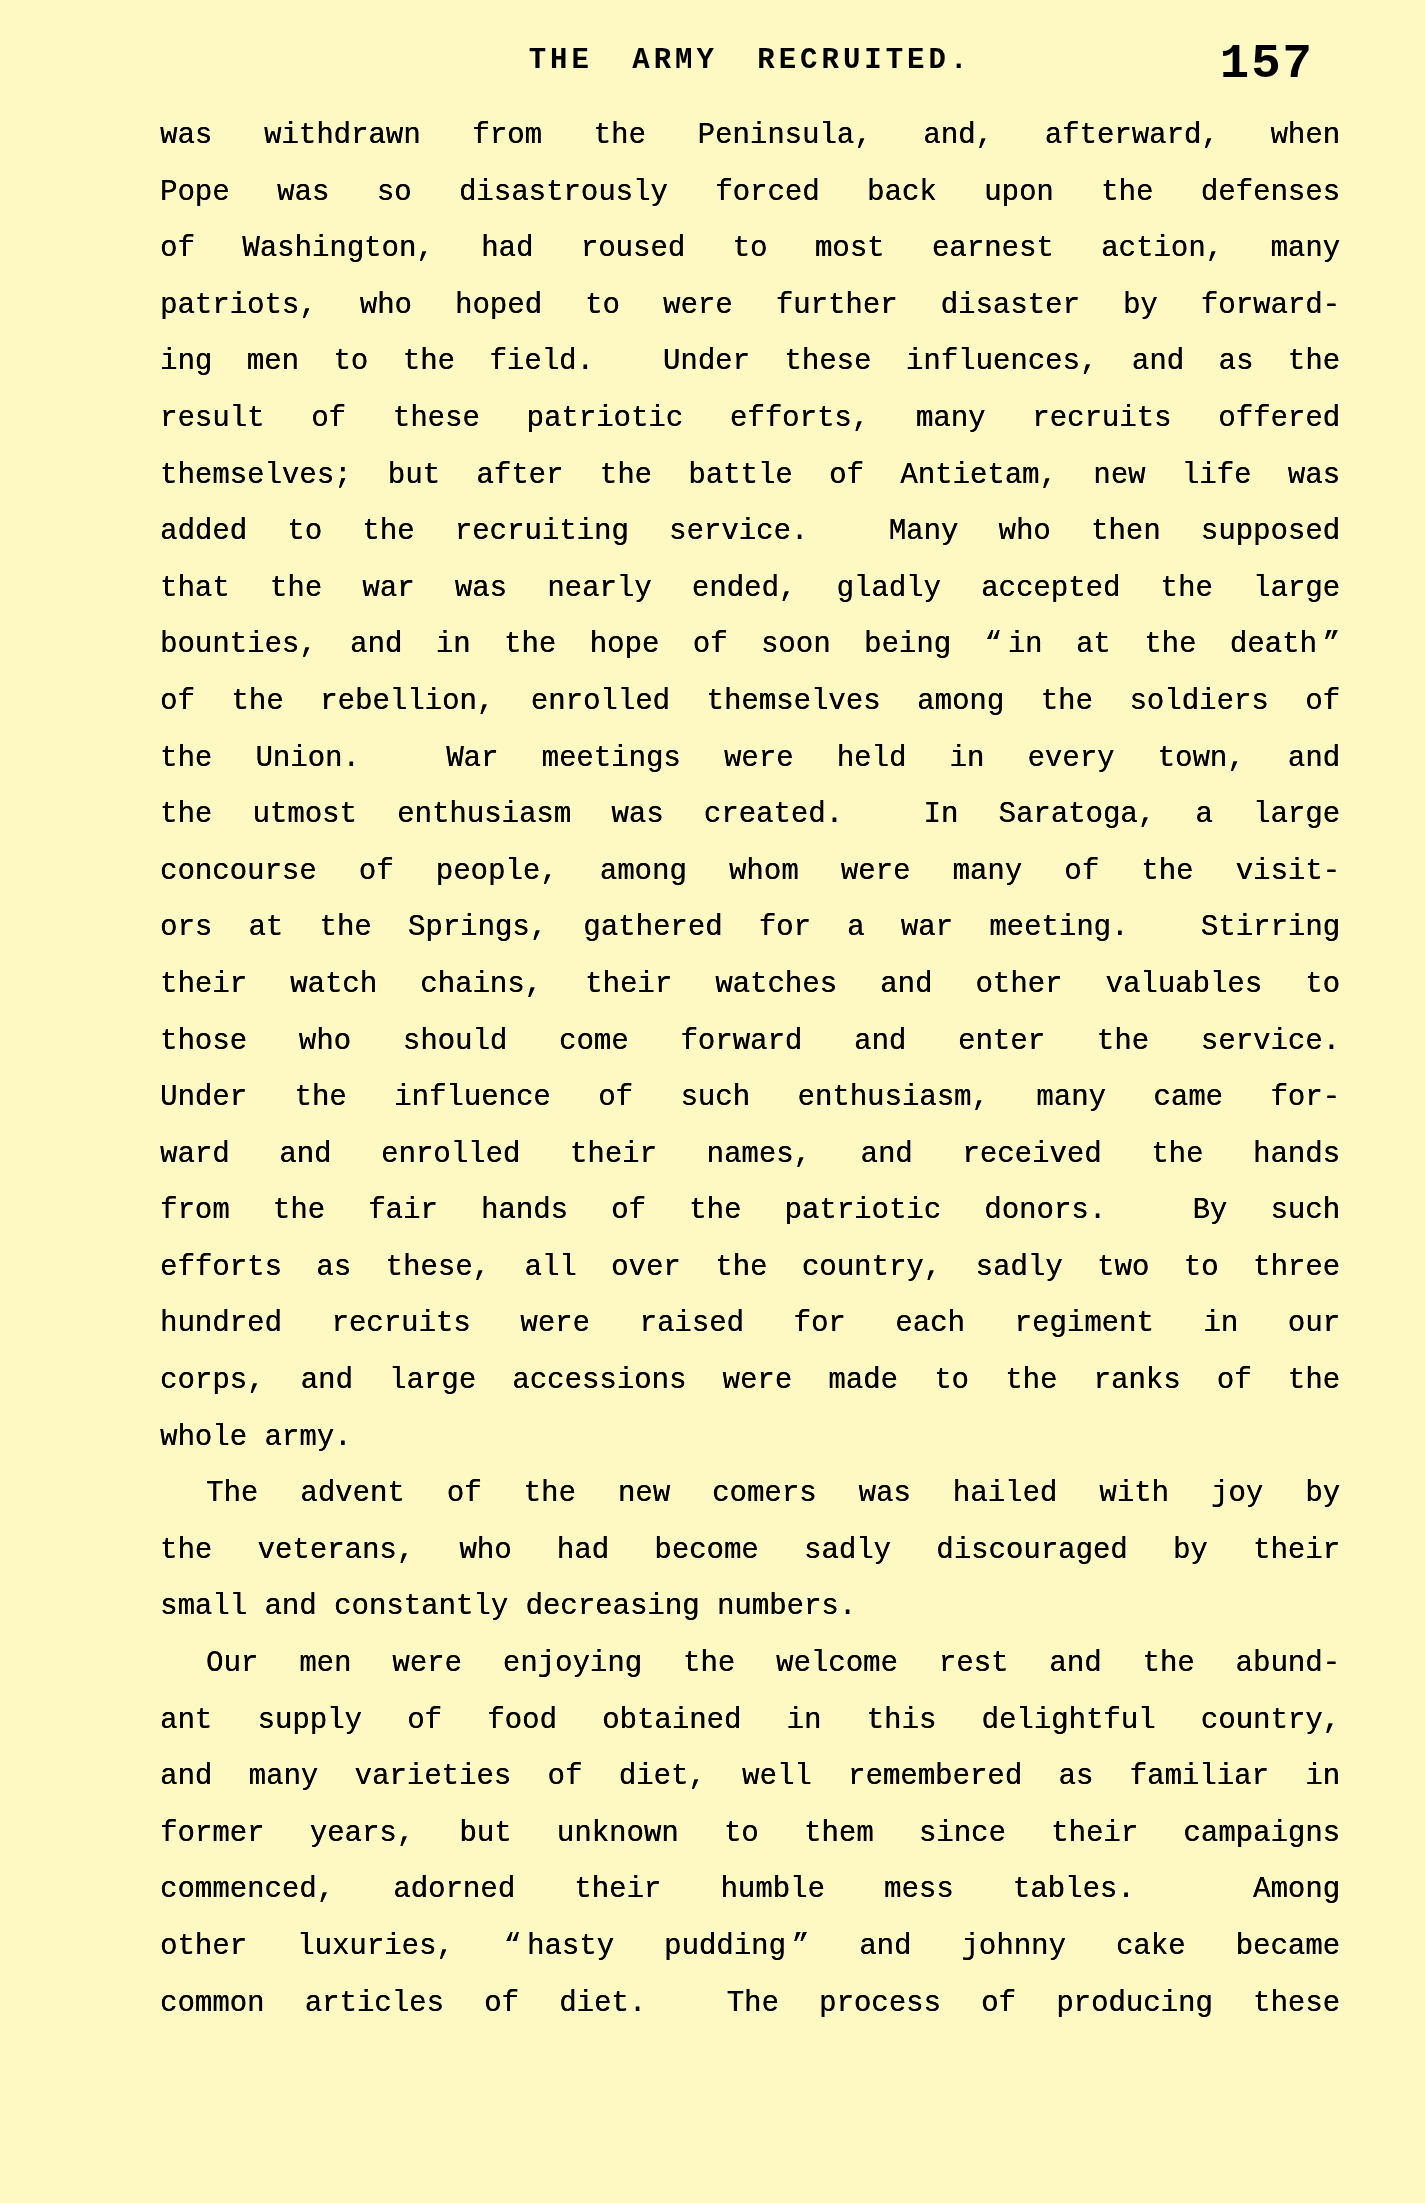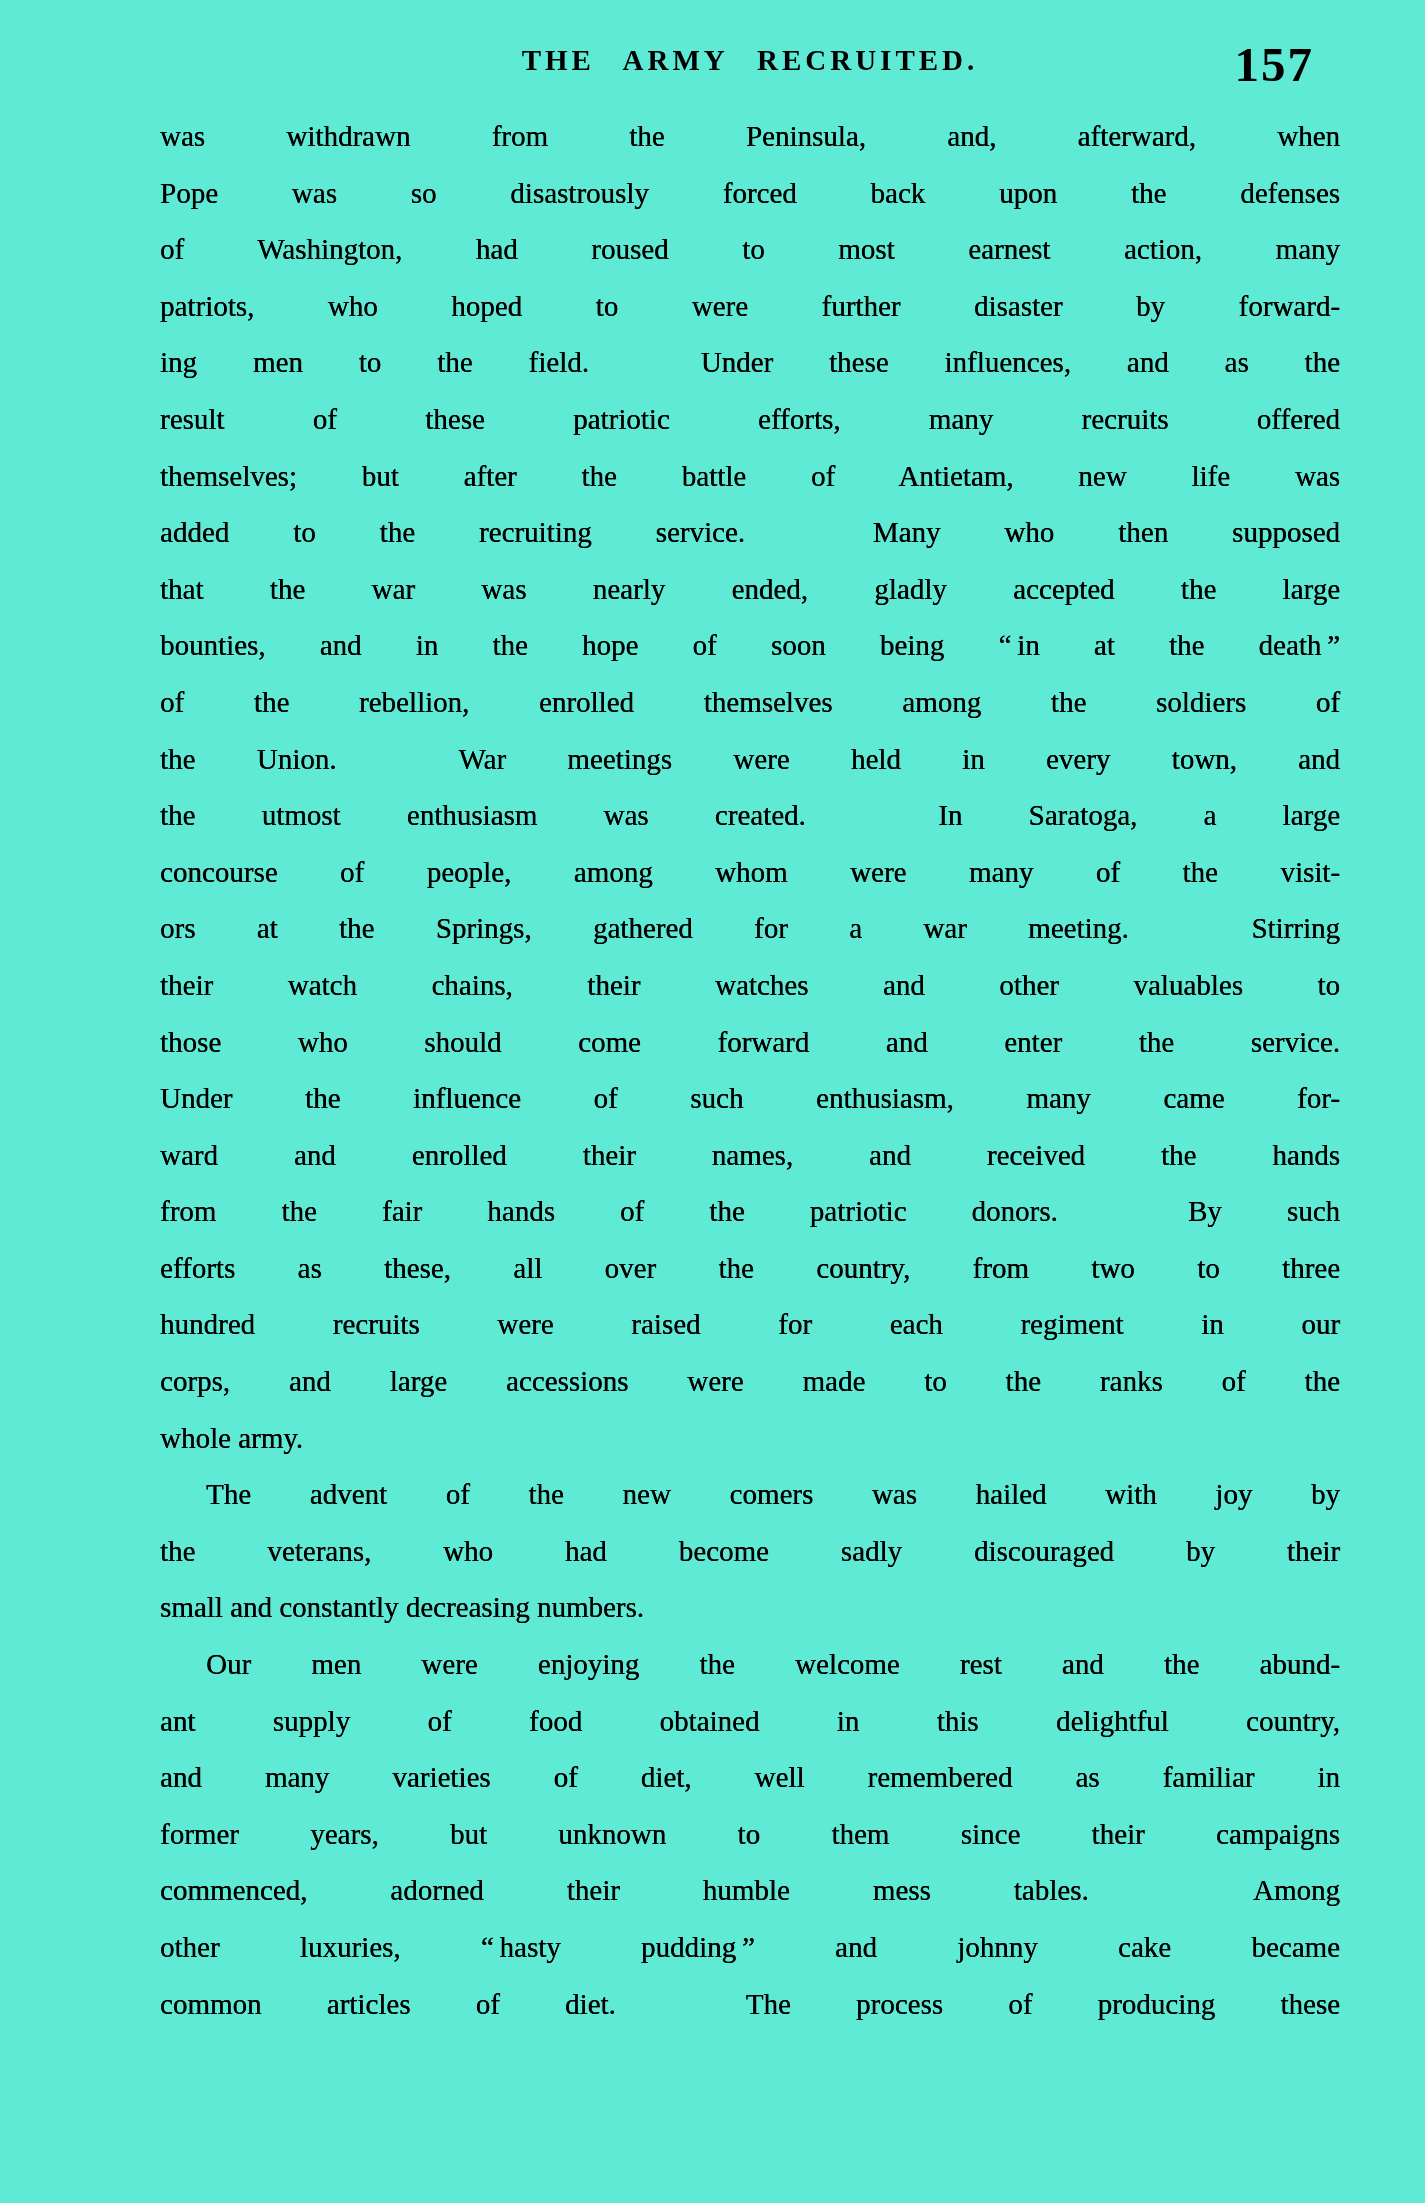--- a/index.html
+++ b/index.html
@@ -1,22 +1,22 @@
 <!DOCTYPE html>
 <html><head>
 <meta charset="utf-8">
 <style>
   html, body { margin: 0; padding: 0; background: #ffffff; }
   .page {
     position: relative;
     width: 1425px;
     height: 2203px;
-    background: #5eead4;
+    background: #fef9c3;
     color: #000000;
-    font-family: Liberation Serif, serif;
+    font-family: Liberation Mono, monospace;
     overflow: hidden;
   }
   .page-header {
     position: absolute;
     left: 160px;
     top: 44px;
     width: 1180px;
   }
   .running-title {
     text-align: center;
@@ -79,21 +79,21 @@
     <div class="line">of the rebellion, enrolled themselves among the soldiers of</div>
     <div class="line">the Union.&nbsp; War meetings were held in every town, and</div>
     <div class="line">the utmost enthusiasm was created.&nbsp; In Saratoga, a large</div>
     <div class="line">concourse of people, among whom were many of the visit-</div>
     <div class="line">ors at the Springs, gathered for a war meeting.&nbsp; Stirring</div>
     <div class="line">their watch chains, their watches and other valuables to</div>
     <div class="line">those who should come forward and enter the service.</div>
     <div class="line">Under the influence of such enthusiasm, many came for-</div>
     <div class="line">ward and enrolled their names, and received the hands</div>
     <div class="line">from the fair hands of the patriotic donors.&nbsp; By such</div>
-    <div class="line">efforts as these, all over the country, from two to three</div>
+    <div class="line">efforts as these, all over the country, sadly two to three</div>
     <div class="line">hundred recruits were raised for each regiment in our</div>
     <div class="line">corps, and large accessions were made to the ranks of the</div>
     <div class="line end">whole army.</div>
     <div class="line indent">The advent of the new comers was hailed with joy by</div>
     <div class="line">the veterans, who had become sadly discouraged by their</div>
     <div class="line end">small and constantly decreasing numbers.</div>
     <div class="line indent">Our men were enjoying the welcome rest and the abund-</div>
     <div class="line">ant supply of food obtained in this delightful country,</div>
     <div class="line">and many varieties of diet, well remembered as familiar in</div>
     <div class="line">former years, but unknown to them since their campaigns</div>

